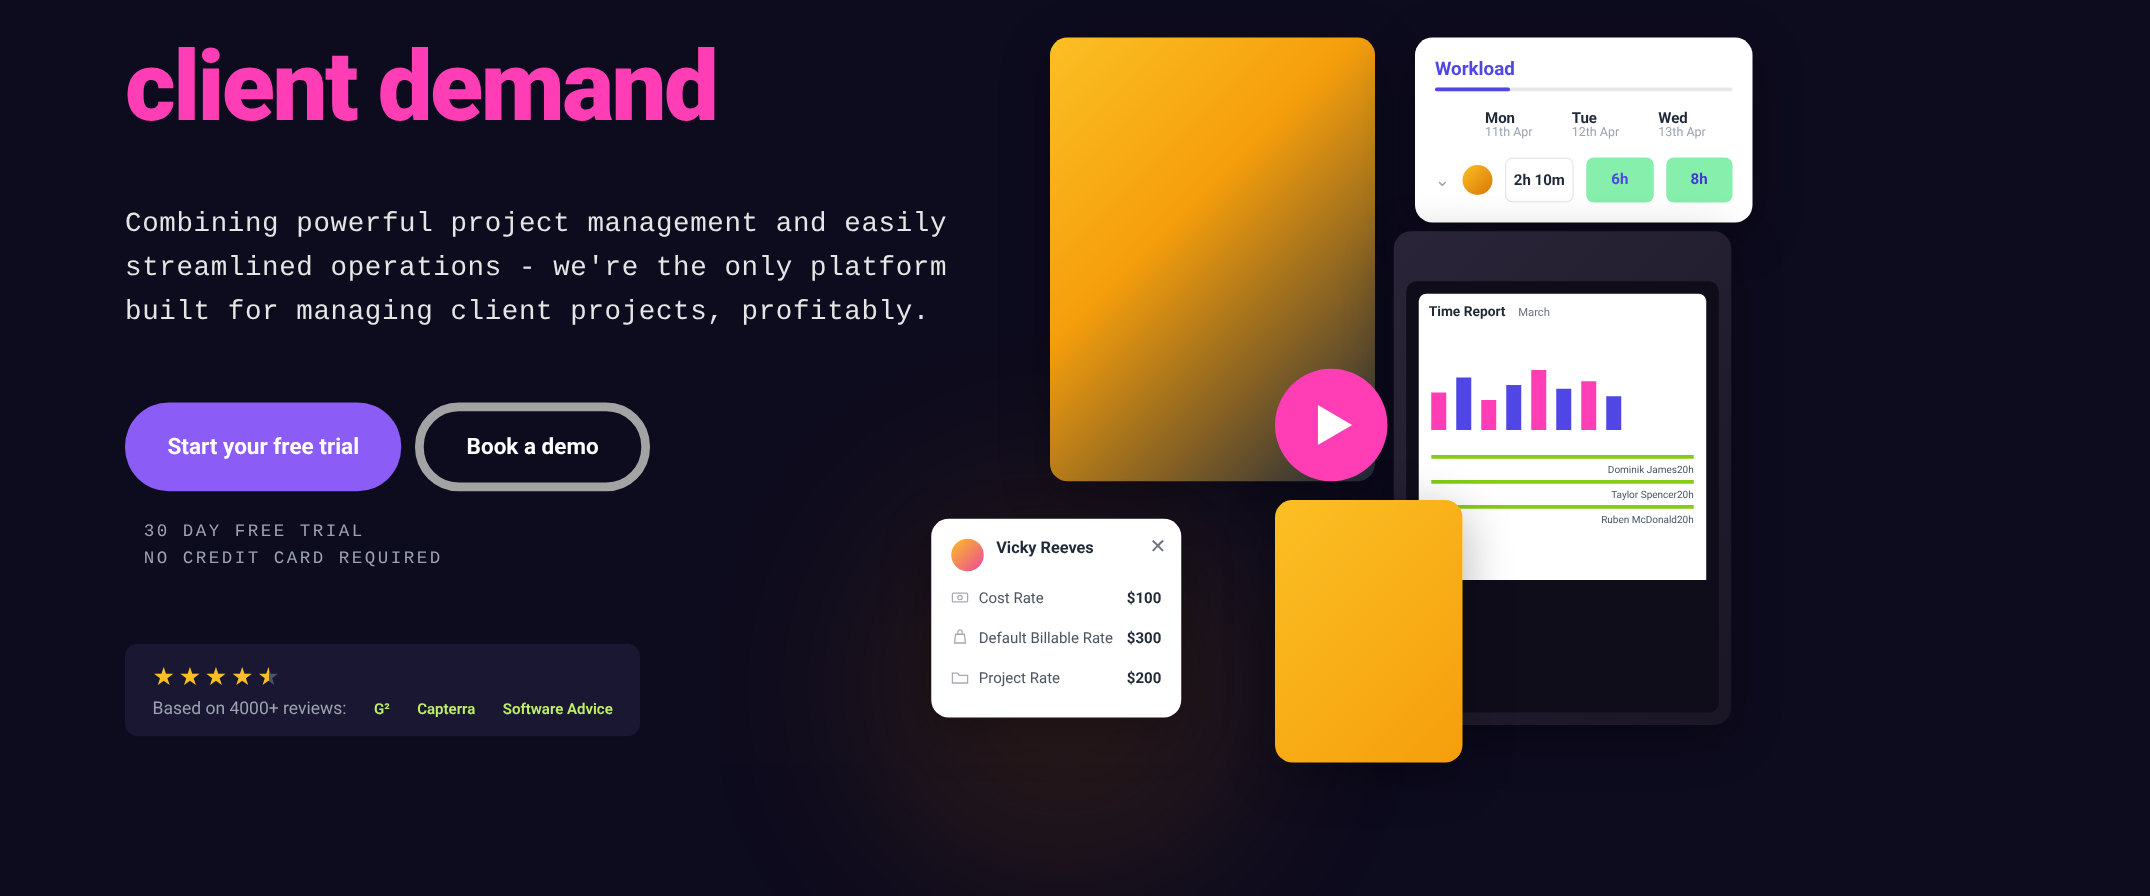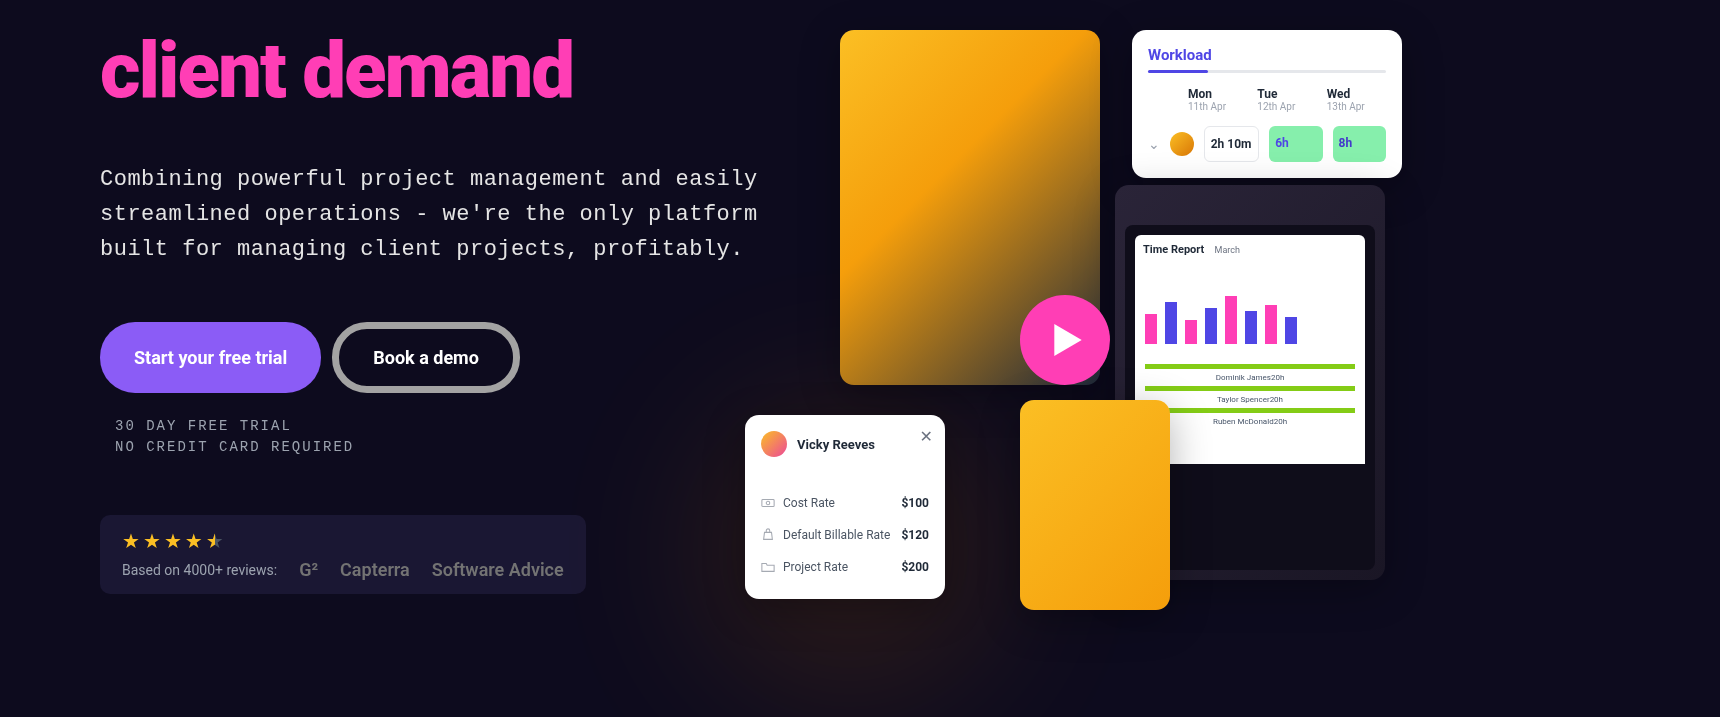--- a/index.html
+++ b/index.html
@@ -16,55 +16,55 @@
 .btn{padding:18px 34px;border-radius:35px;font-size:18px;font-weight:700;cursor:pointer;border:none;font-family:inherit}
 .btn-primary{background:#8b5cf6;color:#fff}
 .btn-secondary{background:transparent;color:#fff;border:7px solid #a3a3a3}
 .trial-info{margin-top:25px;padding-left:15px}
 .trial-info div{color:#9ca3af;font-size:14px;letter-spacing:2px;margin-bottom:5px;font-family:'Courier New',monospace}
 .reviews{margin-top:55px;background:#1a1733;border-radius:10px;padding:14px 22px;display:inline-flex;flex-direction:column;gap:6px}
 .stars{display:flex;gap:3px}
 .star{color:#fbbf24;font-size:20px}
 .review-row{display:flex;align-items:center;gap:22px}
 .review-text{color:#9ca3af;font-size:14px}
-.review-logo{color:#737373;font-size:18px;font-weight:600}
+.review-logo{color:#bef264;font-size:12px;font-weight:600}
 .right{flex:1;position:relative;height:600px}
 .card{background:#fff;border-radius:14px;position:absolute;box-shadow:0 10px 40px rgba(0,0,0,0.3);overflow:hidden}
 .photo1{width:260px;height:355px;left:0;top:10px;background:linear-gradient(135deg,#fbbf24 0%,#f59e0b 40%,#1e293b 100%)}
 .play-btn{position:absolute;width:90px;height:90px;background:#ff3eb5;border-radius:50%;display:flex;align-items:center;justify-content:center;left:180px;top:275px;cursor:pointer;z-index:5}
 .play-btn svg{margin-left:6px}
 .workload{width:270px;left:292px;top:10px;padding:16px}
 .wl-title{color:#4f46e5;font-weight:700;font-size:15px;margin-bottom:6px}
 .wl-bar{height:3px;background:#e5e7eb;border-radius:2px;margin-bottom:14px;position:relative}
 .wl-bar::before{content:'';position:absolute;width:60px;height:3px;background:#4f46e5;border-radius:2px}
 .wl-days{display:flex;gap:10px;padding-left:40px}
 .wl-day{flex:1}
 .wl-day-name{font-size:12px;font-weight:700;color:#1f2937}
 .wl-day-date{font-size:10px;color:#9ca3af}
 .wl-row{display:flex;align-items:center;gap:10px;margin-top:14px}
 .wl-chev{color:#9ca3af;font-size:14px}
 .wl-avatar{width:24px;height:24px;border-radius:50%;background:linear-gradient(135deg,#fbbf24,#d97706)}
 .wl-cells{display:flex;gap:10px;flex:1}
-.wl-cell{flex:1;padding:10px 6px;border-radius:6px;font-size:12px;font-weight:700;text-align:left}
+.wl-cell{flex:1;padding:10px 6px;border-radius:6px;font-size:12px;font-weight:700;text-align:center}
 .wl-cell.c1{background:#fff;border:1px solid #e5e7eb;color:#1f2937}
 .wl-cell.c2{background:#86efac;color:#4f46e5}
 .wl-cell.c3{background:#86efac;color:#4338ca}
 .photo2{width:150px;height:210px;left:180px;top:380px;background:linear-gradient(135deg,#fbbf24,#f59e0b);z-index:1}
 .laptop{width:270px;height:395px;left:275px;top:165px;background:linear-gradient(135deg,#2a2438,#1a1625);padding:40px 10px 10px}
 .laptop-screen{background:#0f0d1a;border-radius:8px;height:100%;padding:10px;color:#cbd5e1;font-size:9px}
 .ls-header{background:#fff;border-radius:6px 6px 0 0;padding:8px;color:#1f2937}
 .ls-title{font-weight:700;font-size:11px}
 .ls-body{background:#fff;padding:10px;height:200px}
 .ls-bars{display:flex;gap:8px;height:80px;align-items:flex-end;padding:10px 0}
 .ls-bar{width:12px;background:#ff3eb5}
 .ls-bar.blue{background:#4f46e5}
 .ls-table{margin-top:10px;font-size:8px;color:#475569}
-.ls-trow{display:flex;justify-content:center;padding:4px 0;border-top:5px solid #84cc16}
+.ls-trow{display:flex;justify-content:flex-end;padding:4px 0;border-top:3px solid #84cc16}
 .profile{width:200px;left:-95px;top:395px;padding:16px;z-index:6}
-.pf-header{display:flex;align-items:center;gap:10px;margin-bottom:30px}
+.pf-header{display:flex;gap:10px;margin-bottom:5px}
 .pf-close{position:absolute;right:12px;top:12px;color:#6b7280;font-size:16px;cursor:pointer}
 .pf-avatar{width:26px;height:26px;border-radius:50%;background:linear-gradient(135deg,#fbbf24,#ec4899)}
 .pf-name{font-size:13px;font-weight:700;color:#1f2937}
 .pf-row{display:flex;justify-content:space-between;align-items:center;padding:9px 0;font-size:12px}
 .pf-label{color:#4b5563;display:flex;align-items:center;gap:8px}
 .pf-icon{width:14px;height:14px;opacity:0.6}
 .pf-value{color:#1f2937;font-weight:700}
 </style>
 </head>
 <body>
@@ -191,21 +191,21 @@
           </span>
         <span class="pf-value">$100</span>
       </div>
       <div class="pf-row">
         <span class="pf-label">
             <svg class="pf-icon" viewBox="0 0 16 16">
               <path d="M4 5 h8 l1 8 h-10 z M6 5 v-2 a2 2 0 0 1 4 0 v2" fill="none" stroke="#6b7280" stroke-width="1.2"></path>
             </svg>
             <span>Default Billable Rate</span>
           </span>
-        <span class="pf-value">$120</span>
+        <span class="pf-value">$300</span>
       </div>
       <div class="pf-row">
         <span class="pf-label">
             <svg class="pf-icon" viewBox="0 0 16 16">
               <path d="M1 4 h5 l1 2 h8 v7 h-14 z" fill="none" stroke="#6b7280" stroke-width="1.2"></path>
             </svg>
             <span>Project Rate</span>
           </span>
         <span class="pf-value">$200</span>
       </div>

